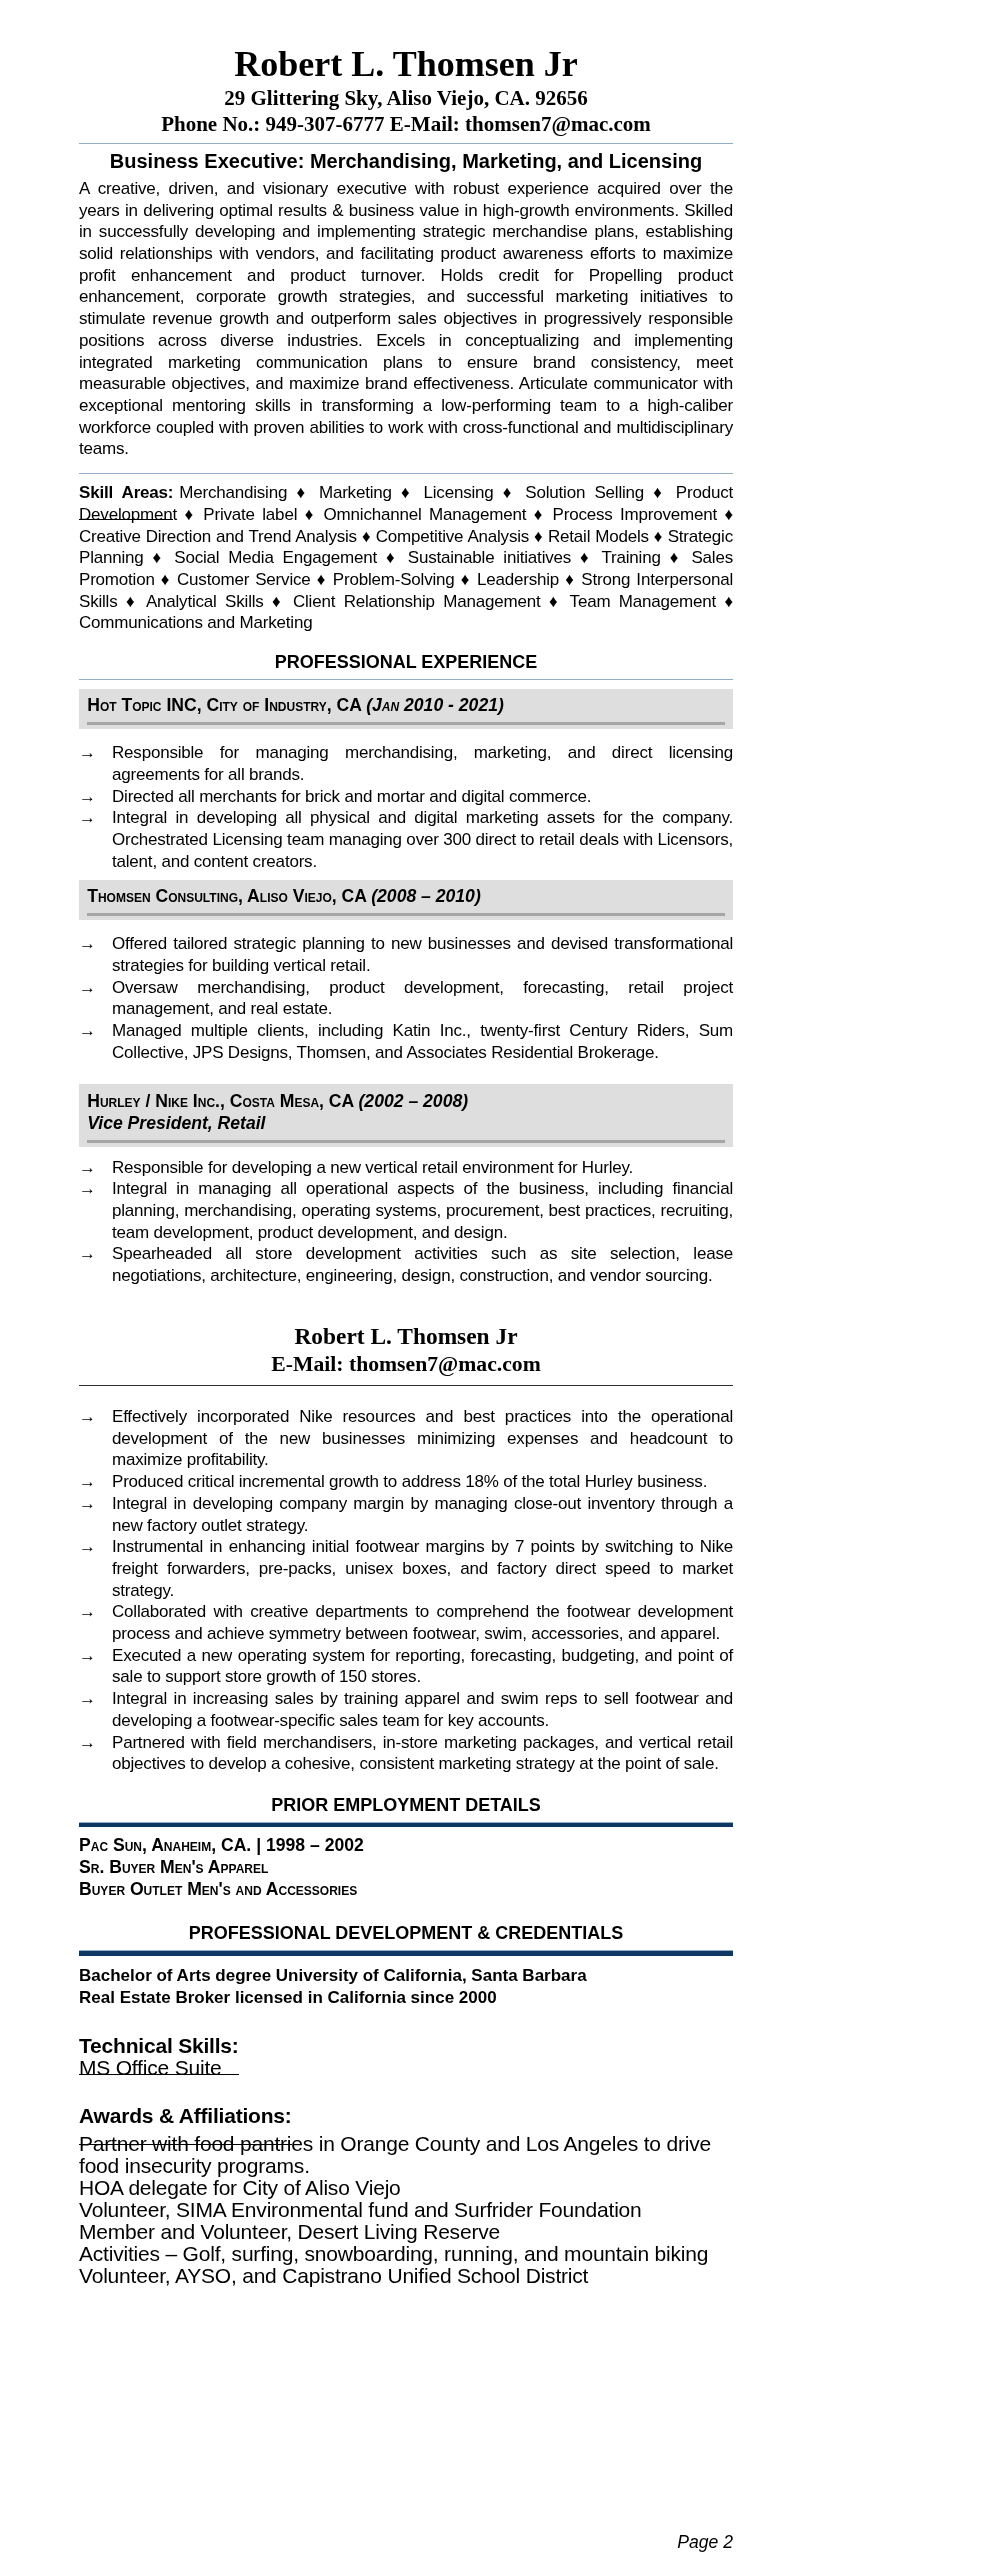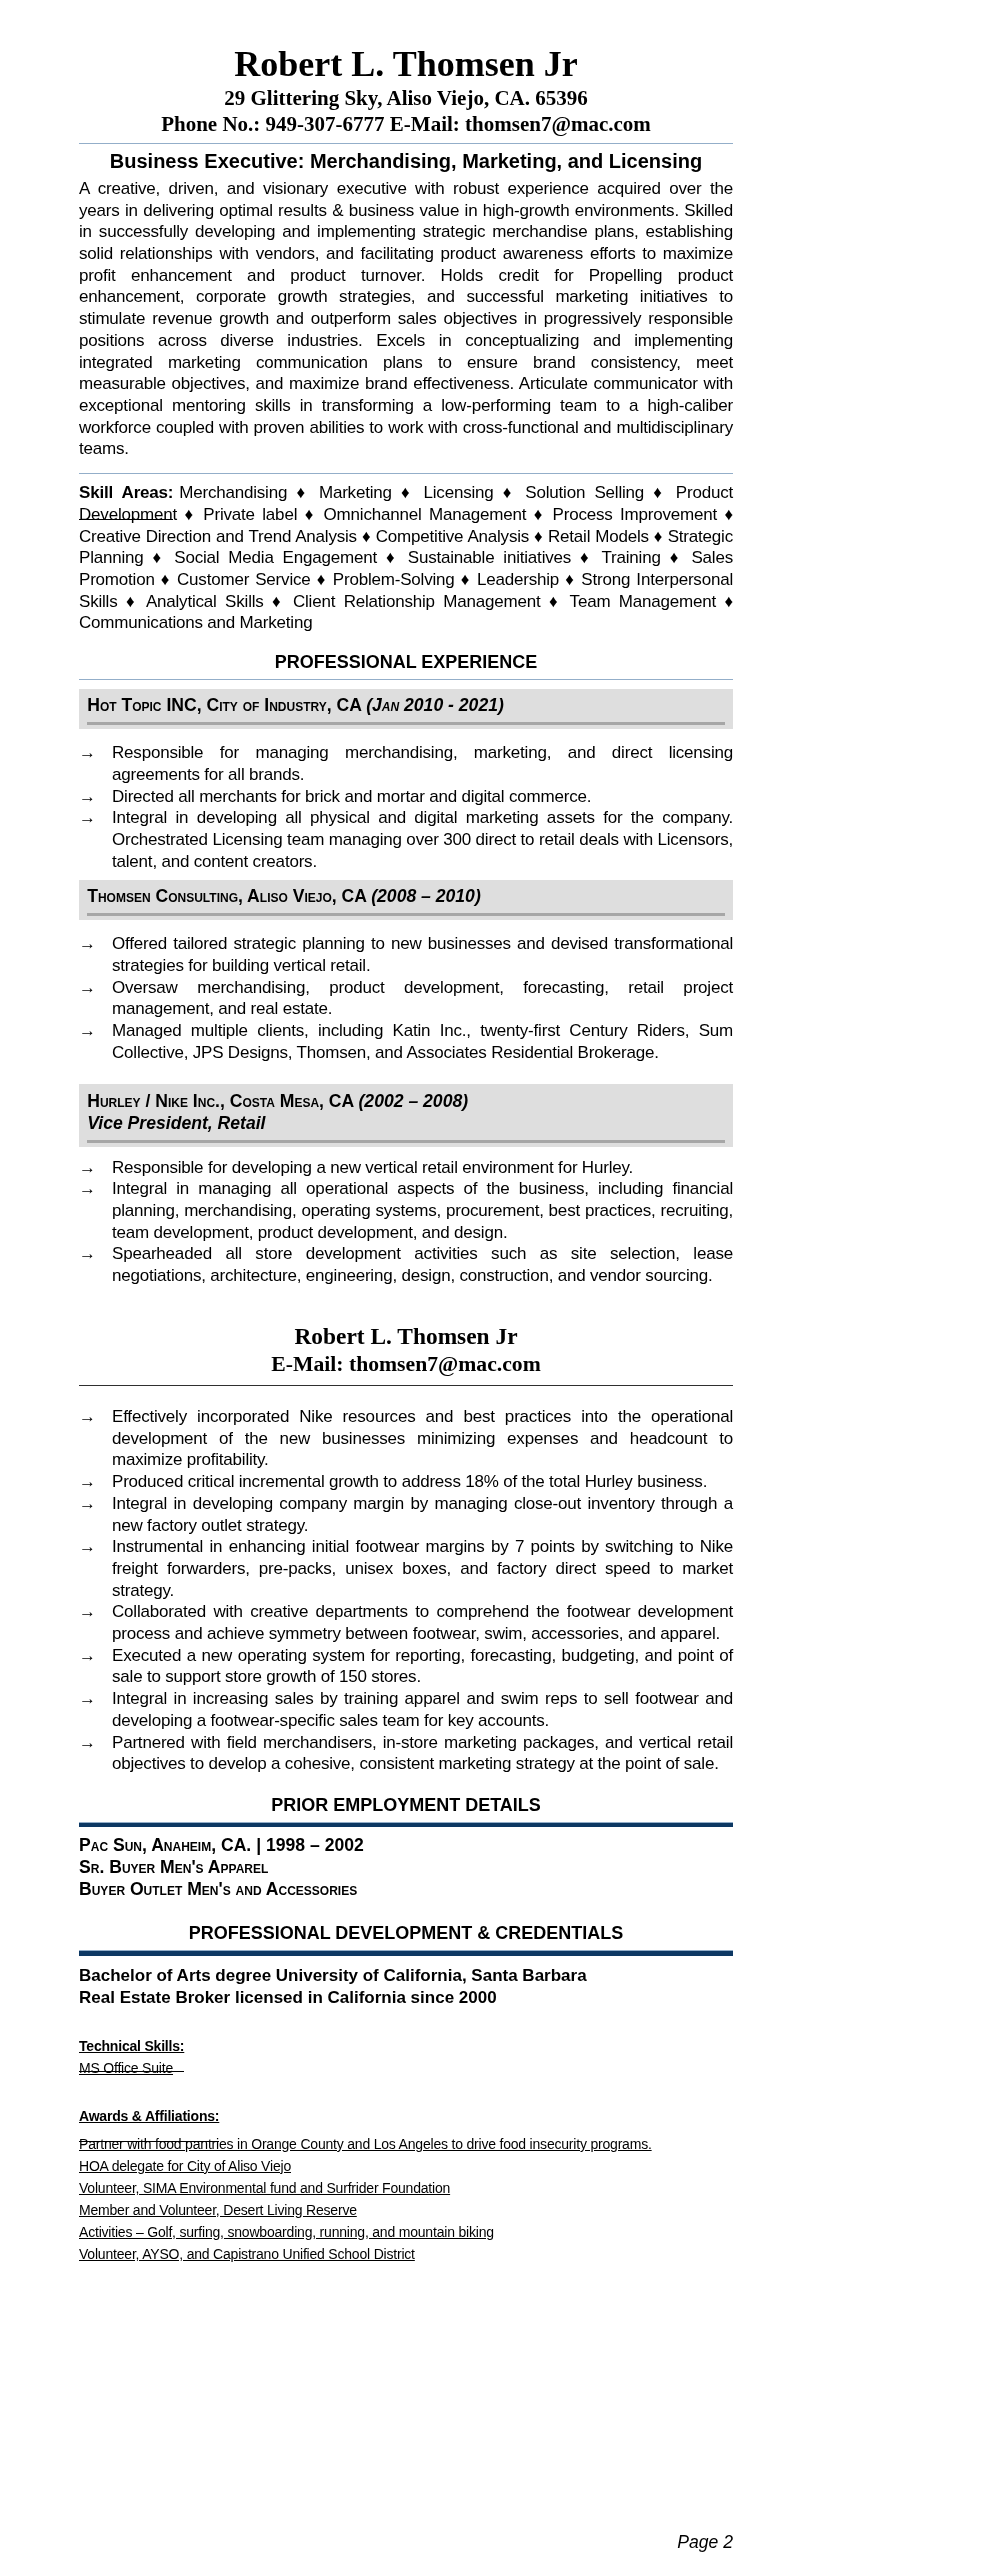--- a/index.html
+++ b/index.html
@@ -45,30 +45,30 @@
   .p2-name{font-family:"Liberation Serif",serif;font-weight:bold;font-size:23.4px;line-height:29px;margin-top:34px;}
   .p2-contact{font-family:"Liberation Serif",serif;font-weight:bold;font-size:21.7px;line-height:27px;}
   .p2-rule{border-top:1.8px solid #2f2f2f;margin-top:7px;}
   .p2 .bullets{margin-top:20px;}
 
   .prior-block{margin-top:7px;}
   .prior-line{font-weight:bold;font-variant:small-caps;font-size:17.6px;line-height:22px;}
   .cred-block{margin-top:9.4px;}
   .cred-line{font-weight:bold;font-size:17px;line-height:22px;}
   .sub-sec{margin-top:26px;}
-  .plain-line{font-size:14px;line-height:22px;letter-spacing:-0.2px;text-decoration:underline;}
+  .plain-line{font-size:21px;line-height:22px;letter-spacing:-0.2px;}
   .award-list{margin-top:5.9px;}
 </style>
 </head>
 <body>
 
 <div class="page">
 
   <div class="name center">Robert L. Thomsen Jr</div>
-  <div class="contact-line center">29 Glittering Sky, Aliso Viejo, CA. 65396</div>
+  <div class="contact-line center">29 Glittering Sky, Aliso Viejo, CA. 92656</div>
   <div class="contact-line center">Phone No.: 949-307-6777 E-Mail: thomsen7@mac.com</div>
 
   <div class="rule-navy"></div>
 
   <div class="doc-title center">Business Executive: Merchandising, Marketing, and Licensing</div>
 
   <p class="bodytext summary" style="margin-bottom:0;">A creative, driven, and visionary executive with robust experience acquired over the years in delivering optimal results &amp; business value in high-growth environments. Skilled in successfully developing and implementing strategic merchandise plans, establishing solid relationships with vendors, and facilitating product awareness efforts to maximize profit enhancement and product turnover. Holds credit for Propelling product enhancement, corporate growth strategies, and successful marketing initiatives to stimulate revenue growth and outperform sales objectives in progressively responsible positions across diverse industries. Excels in conceptualizing and implementing integrated marketing communication plans to ensure brand consistency, meet measurable objectives, and maximize brand effectiveness. Articulate communicator with exceptional mentoring skills in transforming a low-performing team to a high-caliber workforce coupled with proven abilities to work with cross-functional and multidisciplinary teams.</p>
 
   <div class="rule-navy" style="margin-top:13px;"></div>
 

